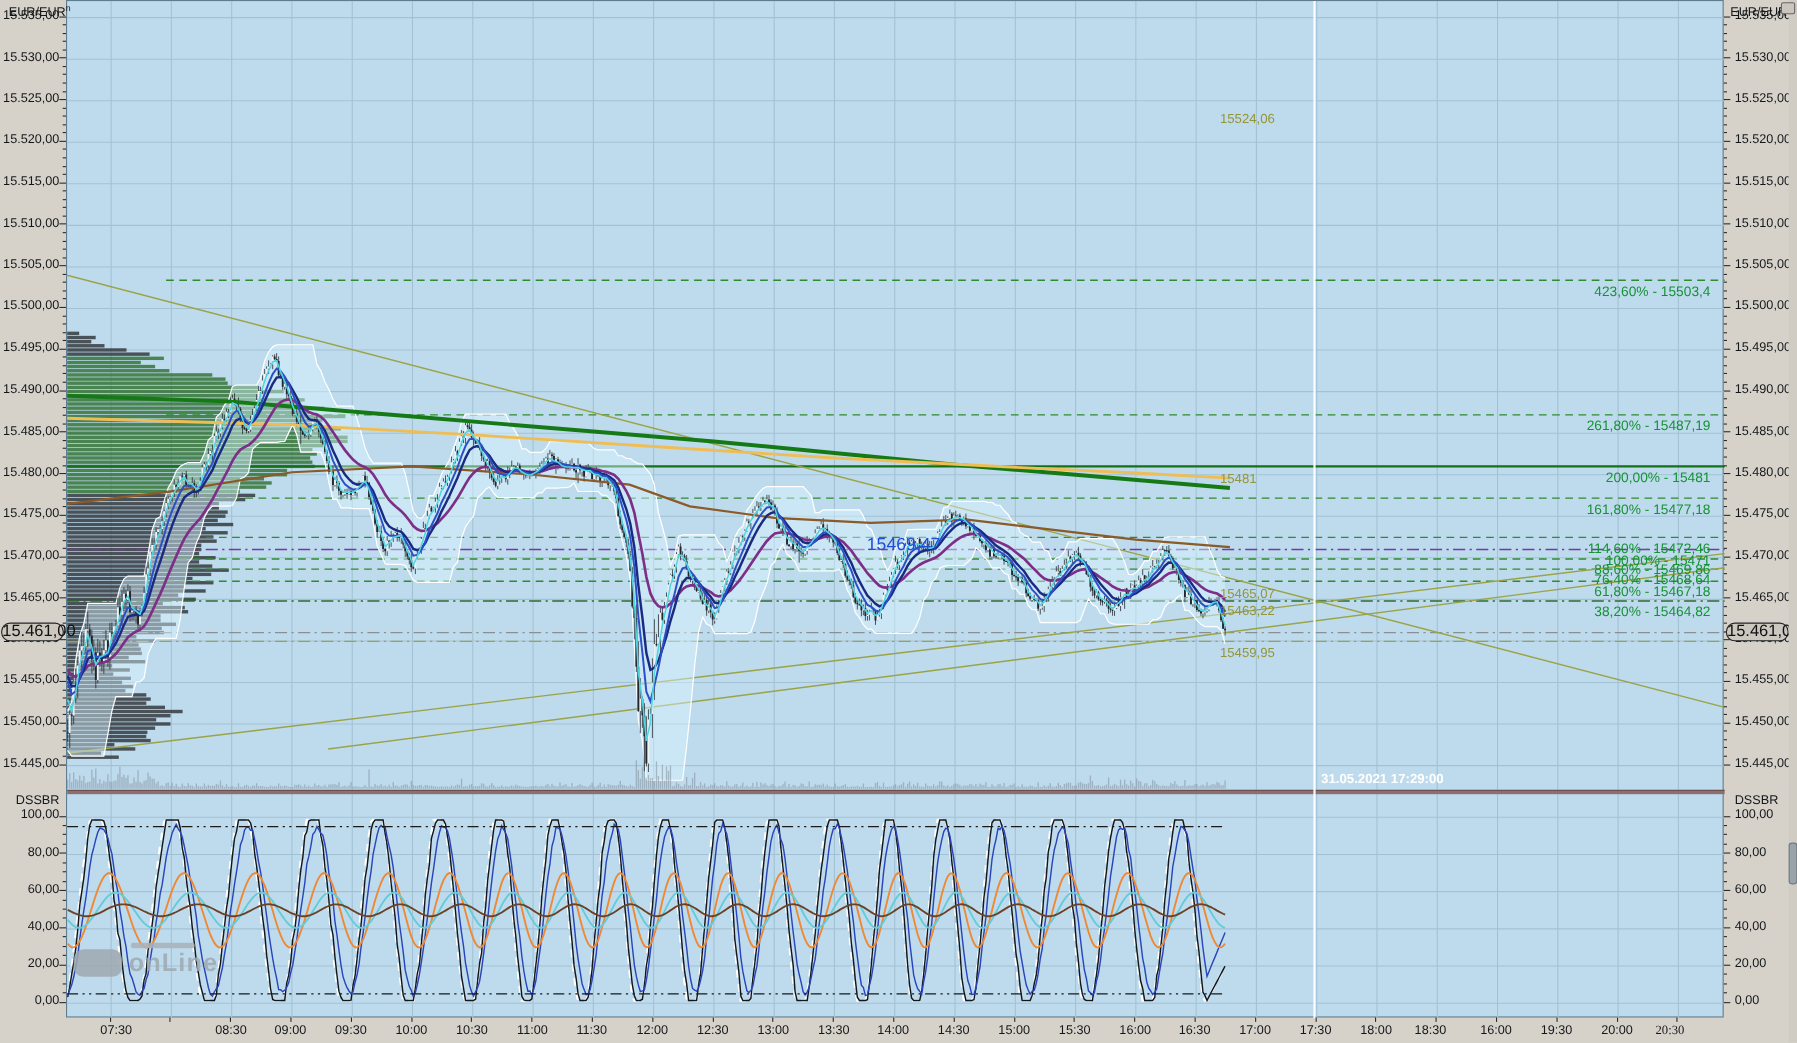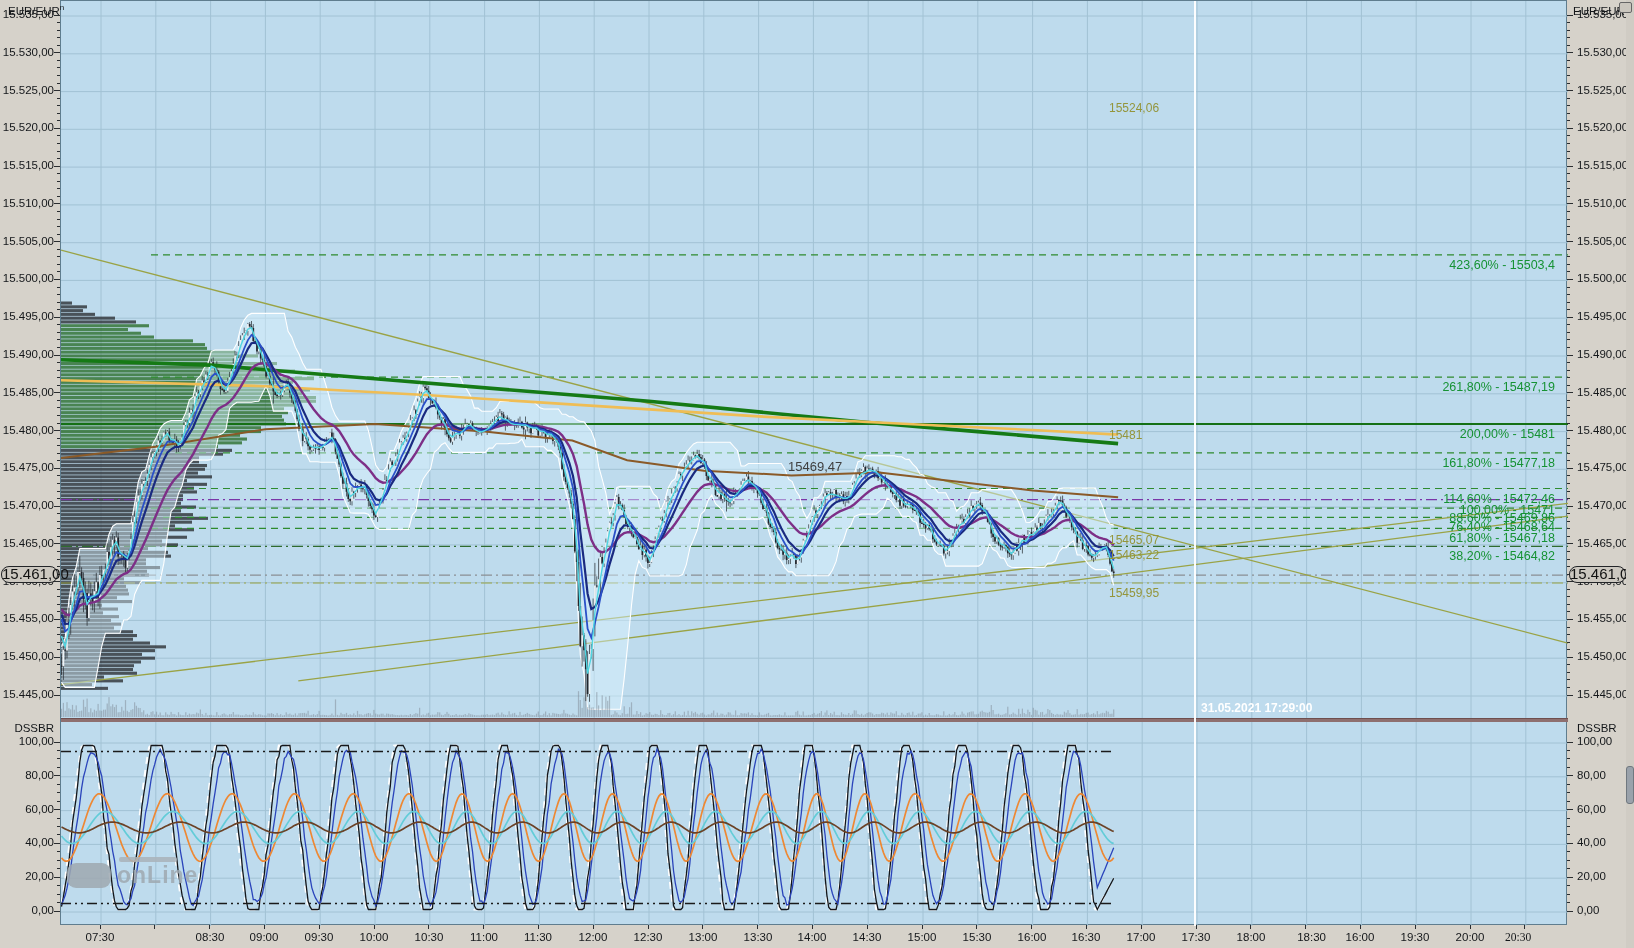--- a/index.html
+++ b/index.html
@@ -14,21 +14,21 @@
   .t-red{color:#d42200}.t-green{color:#0aa50a}.t-black{color:#111}
   .corner{position:absolute;top:3px;font-size:11.5px;z-index:8;white-space:nowrap}
   .corner sup{font-size:8px}
   .axis{position:absolute;top:0;height:948px}
   .axlbl{position:absolute;font-size:11.5px;color:#14171a;white-space:nowrap}
   .tick{position:absolute;background:#2a2d30}
   .badge{position:absolute;width:57px;height:17px;background:#ccc8c0;border:1.5px solid #232528;
         border-radius:8px;font-size:15px;line-height:14px;text-align:center;z-index:9;color:#111}
   .fib-label{position:absolute;right:11px;font-size:12.5px;color:#169234;white-space:nowrap;z-index:4}
   .olab{position:absolute;left:1048px;font-size:12px;color:#94953b;white-space:nowrap;z-index:4}
-  .plab{position:absolute;left:727px;top:458px;font-size:13px;color:#404040;z-index:4;white-space:nowrap}
+  .plab{position:absolute;left:727px;top:486px;font-size:16px;color:#1d4ed8;z-index:4;white-space:nowrap}
   .crossdate{position:absolute;left:1140px;top:700px;color:#fff;font-weight:bold;font-size:12px;z-index:6;white-space:nowrap}
   .watermark{position:absolute;left:6px;top:854px;z-index:1;display:flex;align-items:flex-start;gap:6px;opacity:.85}
   .wm-blob{width:44px;height:25px;background:#9fa9b1;border-radius:9px;margin-top:8px}
   .wm-bar{width:58px;height:5px;background:#aab3ba;border-radius:2px;margin:2px 0 1px 2px}
   .wm-text{font-size:23px;font-weight:bold;color:#9fa9b1;letter-spacing:1px;line-height:24px}
   .scrollbar{position:absolute;left:1626px;top:0;width:8px;height:948px;background:#d0ccc4;z-index:10}
   .scrollthumb{position:absolute;left:0;top:766px;width:8px;height:38px;background:#9aa2ab;border:1px solid #70787f;border-radius:3px}
   .cornerbtn{position:absolute;left:1619px;top:2px;width:13px;height:11px;background:#cac6be;border:1px solid #666;border-radius:2px;z-index:11}
 </style>
 </head>
@@ -1145,21 +1145,21 @@
       <div class="tick" style="left: 0px; top: 801px; width: 3px; height: 1px;"></div>
       <div class="tick" style="left: 0px; top: 792px; width: 3px; height: 1px;"></div>
       <div class="tick" style="left: 0px; top: 784px; width: 3px; height: 1px;"></div>
       <div class="tick" style="left: 0px; top: 767px; width: 3px; height: 1px;"></div>
       <div class="tick" style="left: 0px; top: 758px; width: 3px; height: 1px;"></div>
       <div class="tick" style="left: 0px; top: 750px; width: 3px; height: 1px;"></div>
       <div class="badge" style="left: 2px; top: 566px;">15.461,00</div>
     </div>
   <div class="axis" id="bottom-axis" style="left:0;top:925px;width:1634px;height:23px">
       <div class="tick" style="left: 100px; top: 0px; width: 1px; height: 4px;"></div>
-      <div class="axlbl" style="left: 80px; top: 6px; width: 40px; text-align: center;">07:30</div>
+      <div class="axlbl" style="left: 80px; top: 6px; width: 40px; text-align: right;">07:30</div>
       <div class="tick" style="left: 154px; top: 0px; width: 1px; height: 4px;"></div>
       <div class="axlbl" style="left: 135px; top: 6px; width: 40px; text-align: center; margin-top: 26px;">08:00</div>
       <div class="tick" style="left: 209px; top: 0px; width: 1px; height: 4px;"></div>
       <div class="axlbl" style="left: 190px; top: 6px; width: 40px; text-align: center;">08:30</div>
       <div class="tick" style="left: 264px; top: 0px; width: 1px; height: 4px;"></div>
       <div class="axlbl" style="left: 244px; top: 6px; width: 40px; text-align: center;">09:00</div>
       <div class="tick" style="left: 319px; top: 0px; width: 1px; height: 4px;"></div>
       <div class="axlbl" style="left: 299px; top: 6px; width: 40px; text-align: center;">09:30</div>
       <div class="tick" style="left: 374px; top: 0px; width: 1px; height: 4px;"></div>
       <div class="axlbl" style="left: 354px; top: 6px; width: 40px; text-align: center;">10:00</div>
@@ -1189,21 +1189,21 @@
       <div class="axlbl" style="left: 1012px; top: 6px; width: 40px; text-align: center;">16:00</div>
       <div class="tick" style="left: 1086px; top: 0px; width: 1px; height: 4px;"></div>
       <div class="axlbl" style="left: 1066px; top: 6px; width: 40px; text-align: center;">16:30</div>
       <div class="tick" style="left: 1141px; top: 0px; width: 1px; height: 4px;"></div>
       <div class="axlbl" style="left: 1121px; top: 6px; width: 40px; text-align: center;">17:00</div>
       <div class="tick" style="left: 1196px; top: 0px; width: 1px; height: 4px;"></div>
       <div class="axlbl" style="left: 1176px; top: 6px; width: 40px; text-align: center;">17:30</div>
       <div class="tick" style="left: 1250px; top: 0px; width: 1px; height: 4px;"></div>
       <div class="axlbl" style="left: 1231px; top: 6px; width: 40px; text-align: center;">18:00</div>
       <div class="tick" style="left: 1305px; top: 0px; width: 1px; height: 4px;"></div>
-      <div class="axlbl" style="left: 1286px; top: 6px; width: 40px; text-align: right;">18:30</div>
+      <div class="axlbl" style="left: 1286px; top: 6px; width: 40px; text-align: left;">18:30</div>
       <div class="tick" style="left: 1360px; top: 0px; width: 1px; height: 4px;"></div>
       <div class="axlbl" style="left: 1340px; top: 6px; width: 40px; text-align: center;">16:00</div>
       <div class="tick" style="left: 1415px; top: 0px; width: 1px; height: 4px;"></div>
       <div class="axlbl" style="left: 1395px; top: 6px; width: 40px; text-align: center;">19:30</div>
       <div class="tick" style="left: 1470px; top: 0px; width: 1px; height: 4px;"></div>
       <div class="axlbl" style="left: 1450px; top: 6px; width: 40px; text-align: center;">20:00</div>
       <div class="tick" style="left: 1524px; top: 0px; width: 1px; height: 4px;"></div>
       <div class="axlbl" style="left: 1505px; top: 6px; width: 40px; text-align: left; font-family: Liberation Serif, serif;">20:30</div>
     </div>
 

